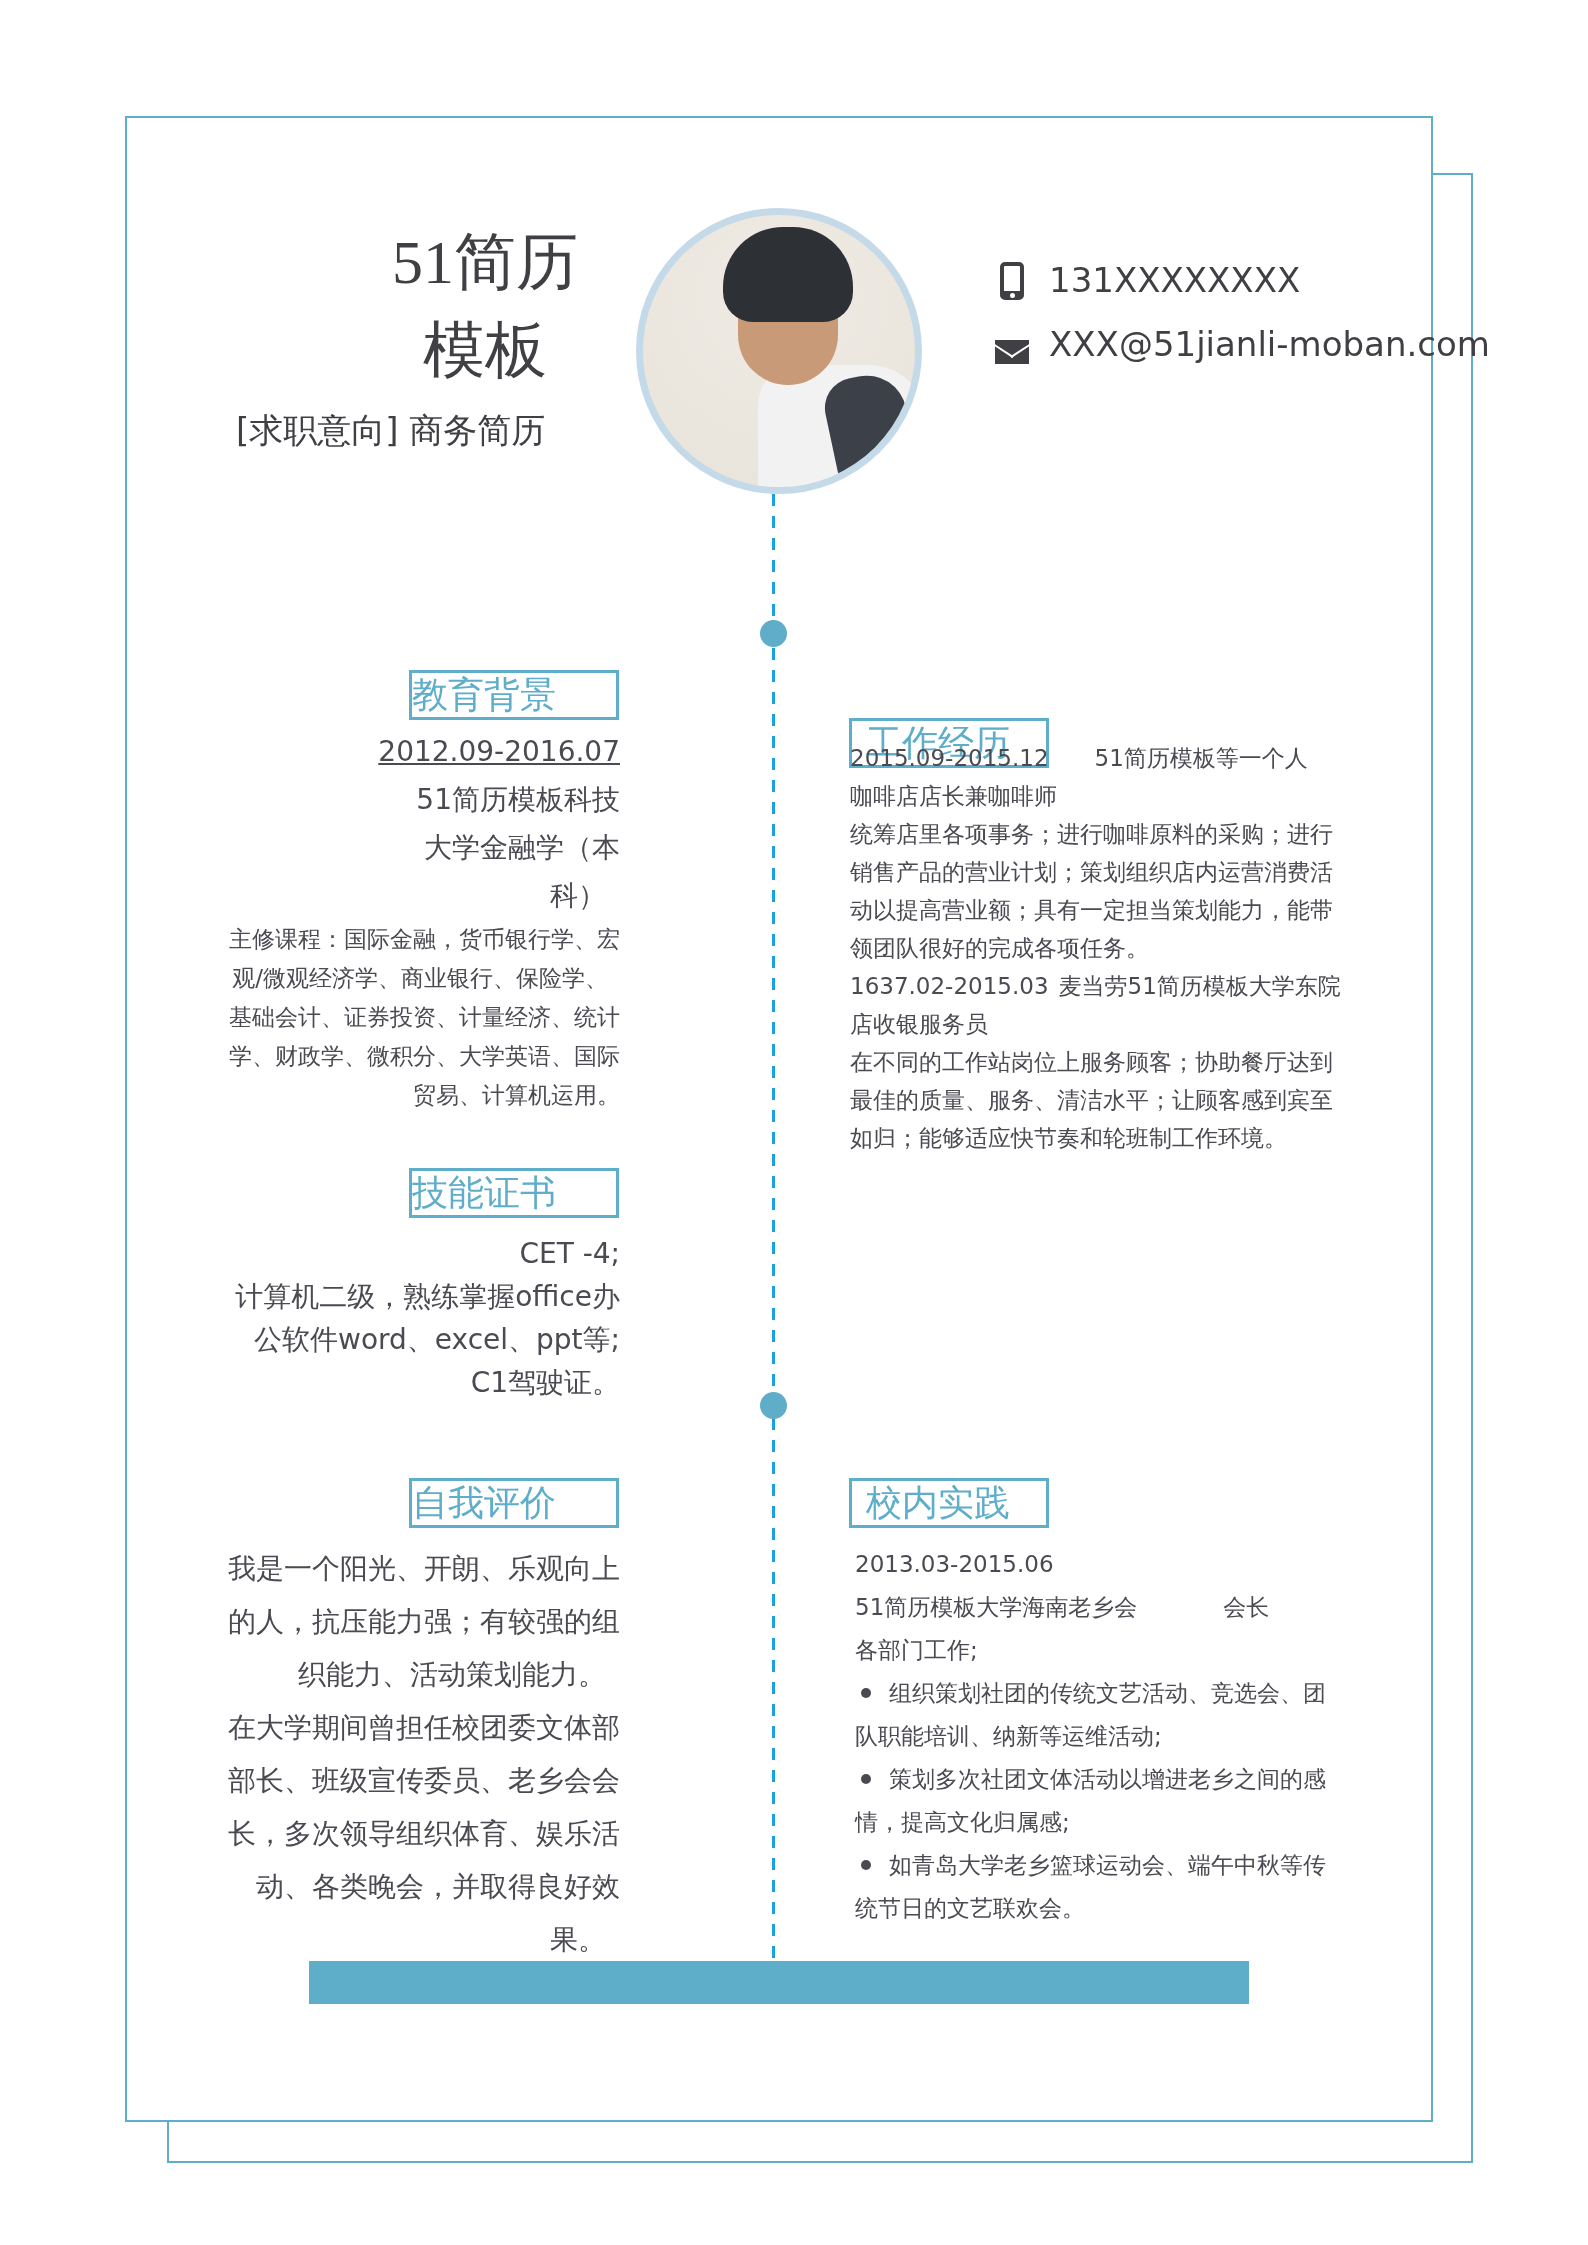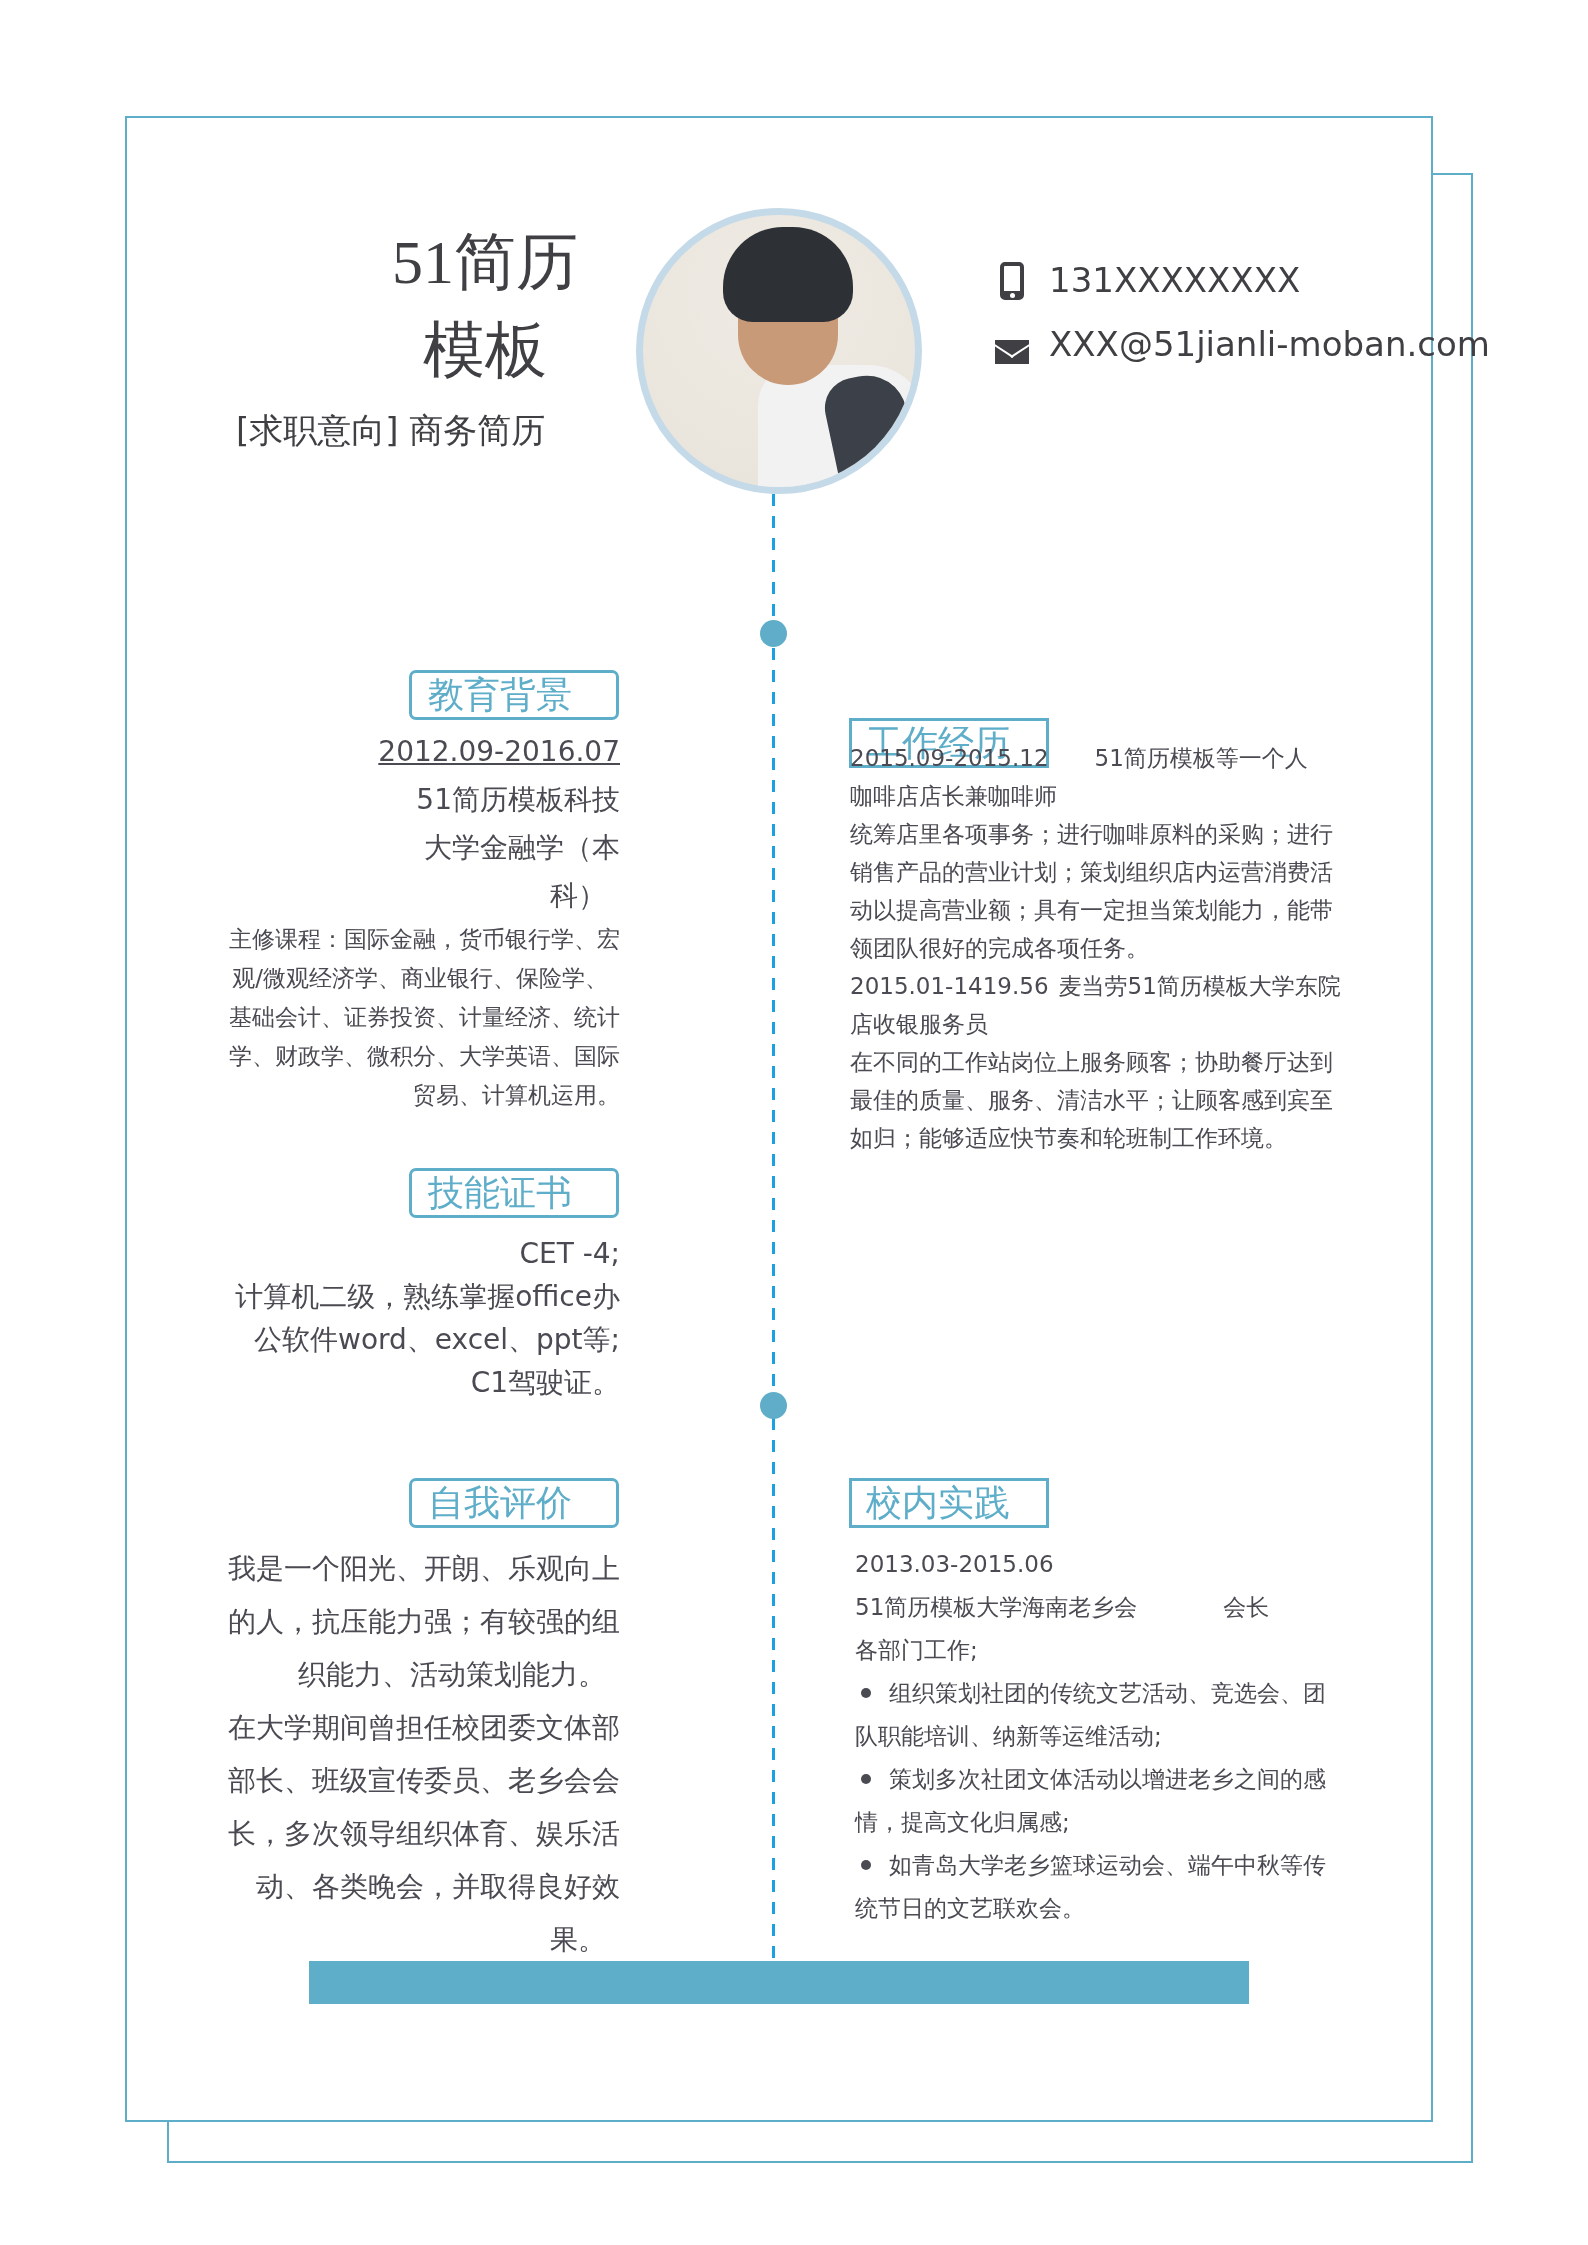--- a/index.html
+++ b/index.html
@@ -28,21 +28,21 @@
   .mail-icon { width: 34px; height: 24px; background: #3f3f44; position: relative; margin-top: 16px; }
   .mail-icon::before, .mail-icon::after { content: ""; position: absolute; top: 3px; width: 24px; height: 2px; background: #fff; }
   .mail-icon::before { left: -2px; transform: rotate(33deg); transform-origin: left; }
   .mail-icon::after { right: -2px; transform: rotate(-33deg); transform-origin: right; }
 
   .timeline { position: absolute; left: 772px; top: 494px; width: 3px; height: 1467px;
               background: repeating-linear-gradient(to bottom, #1ba1e2 0 12px, transparent 12px 22px); }
   .dot { position: absolute; left: 760px; width: 27px; height: 27px; border-radius: 50%; background: #5fadc8; }
 
   .heading-box { position: absolute; height: 50px; border: 3px solid #5eadc9; color: #5eadc9; font-size: 36px; line-height: 44px; background: #fff; }
-  .heading-left { text-align: center; padding-right: 28px; border-radius: 7px; }
+  .heading-left { text-align: left; padding-right: 28px; }
   .heading-right { text-align: left; padding-left: 14px; }
 
   .left-col { position: absolute; right: 968px; text-align: right; color: #4a4a52; }
   .right-col { position: absolute; left: 850px; width: 520px; color: #4a4a52; }
 
   .edu-date { font-size: 28px; line-height: 48px; text-decoration: underline; }
   .edu-school { font-size: 28px; line-height: 48px; }
   .edu-courses { font-size: 23px; line-height: 39px; width: 420px; margin-left: auto; }
 
   .skill-line { font-size: 28px; line-height: 43px; }
@@ -135,21 +135,21 @@
       <span>2015.09-2015.12</span><span class="work-gap" style="width:46px"></span><span>51简历模板等一个人</span>
     </div>
     <div class="work-line">咖啡店店长兼咖啡师</div>
     <div class="work-line">统筹店里各项事务；进行咖啡原料的采购；进行</div>
     <div class="work-line">销售产品的营业计划；策划组织店内运营消费活</div>
     <div class="work-line">动以提高营业额；具有一定担当策划能力，能带</div>
     <div class="work-line">领团队很好的完成各项任务。</div>
   </div>
   <div>
     <div class="work-line">
-      <span>2015.01-1419.56</span><span class="work-gap" style="width:10px"></span><span>麦当劳51简历模板大学东院</span>
+      <span>1637.02-2015.03</span><span class="work-gap" style="width:10px"></span><span>麦当劳51简历模板大学东院</span>
     </div>
     <div class="work-line">店收银服务员</div>
     <div class="work-line">在不同的工作站岗位上服务顾客；协助餐厅达到</div>
     <div class="work-line">最佳的质量、服务、清洁水平；让顾客感到宾至</div>
     <div class="work-line">如归；能够适应快节奏和轮班制工作环境。</div>
   </div>
 </div>
 
 <div class="heading-box heading-right" style="left:849px; top:1478px; width:200px;">校内实践</div>
 <div class="right-col" style="top:1543px; left:855px;">

